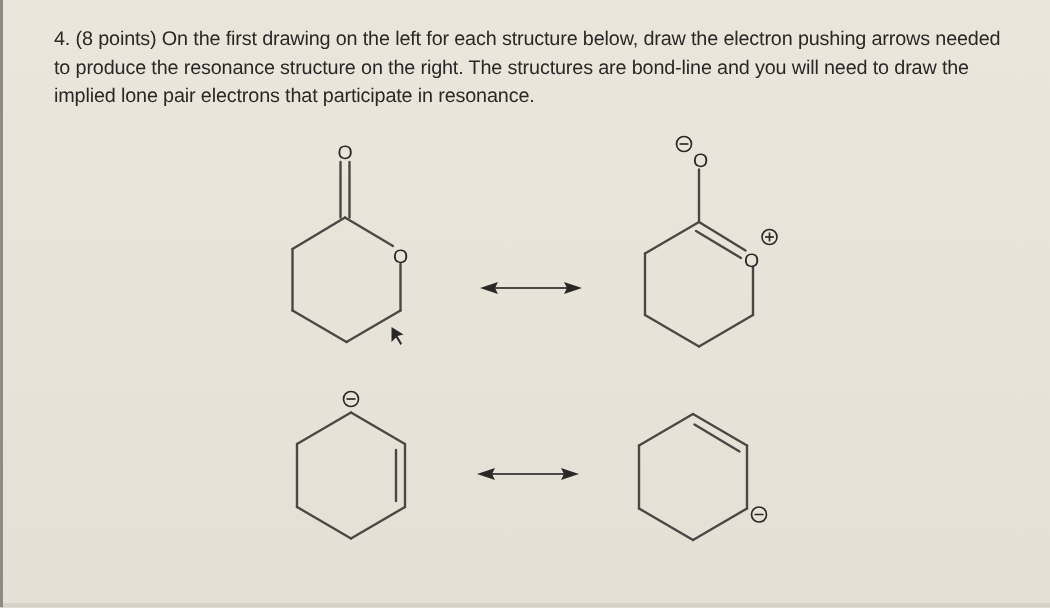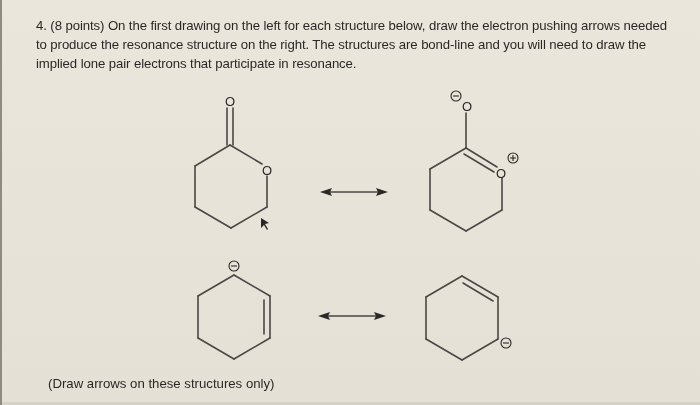--- a/index.html
+++ b/index.html
@@ -120,15 +120,14 @@
         <circle cx="232" cy="266" r="5"></circle>
         <line x1="229" y1="266" x2="235" y2="266"></line>
       </g>
       <g>
         <circle cx="504" cy="343" r="5"></circle>
         <line x1="501" y1="343" x2="507" y2="343"></line>
       </g>
     </g>
   </svg>
 
-  <div class="footer">(Draw arrows on these structures only)</div>
   <div class="bottom-edge"></div>
 </div>
 
 </body></html>

